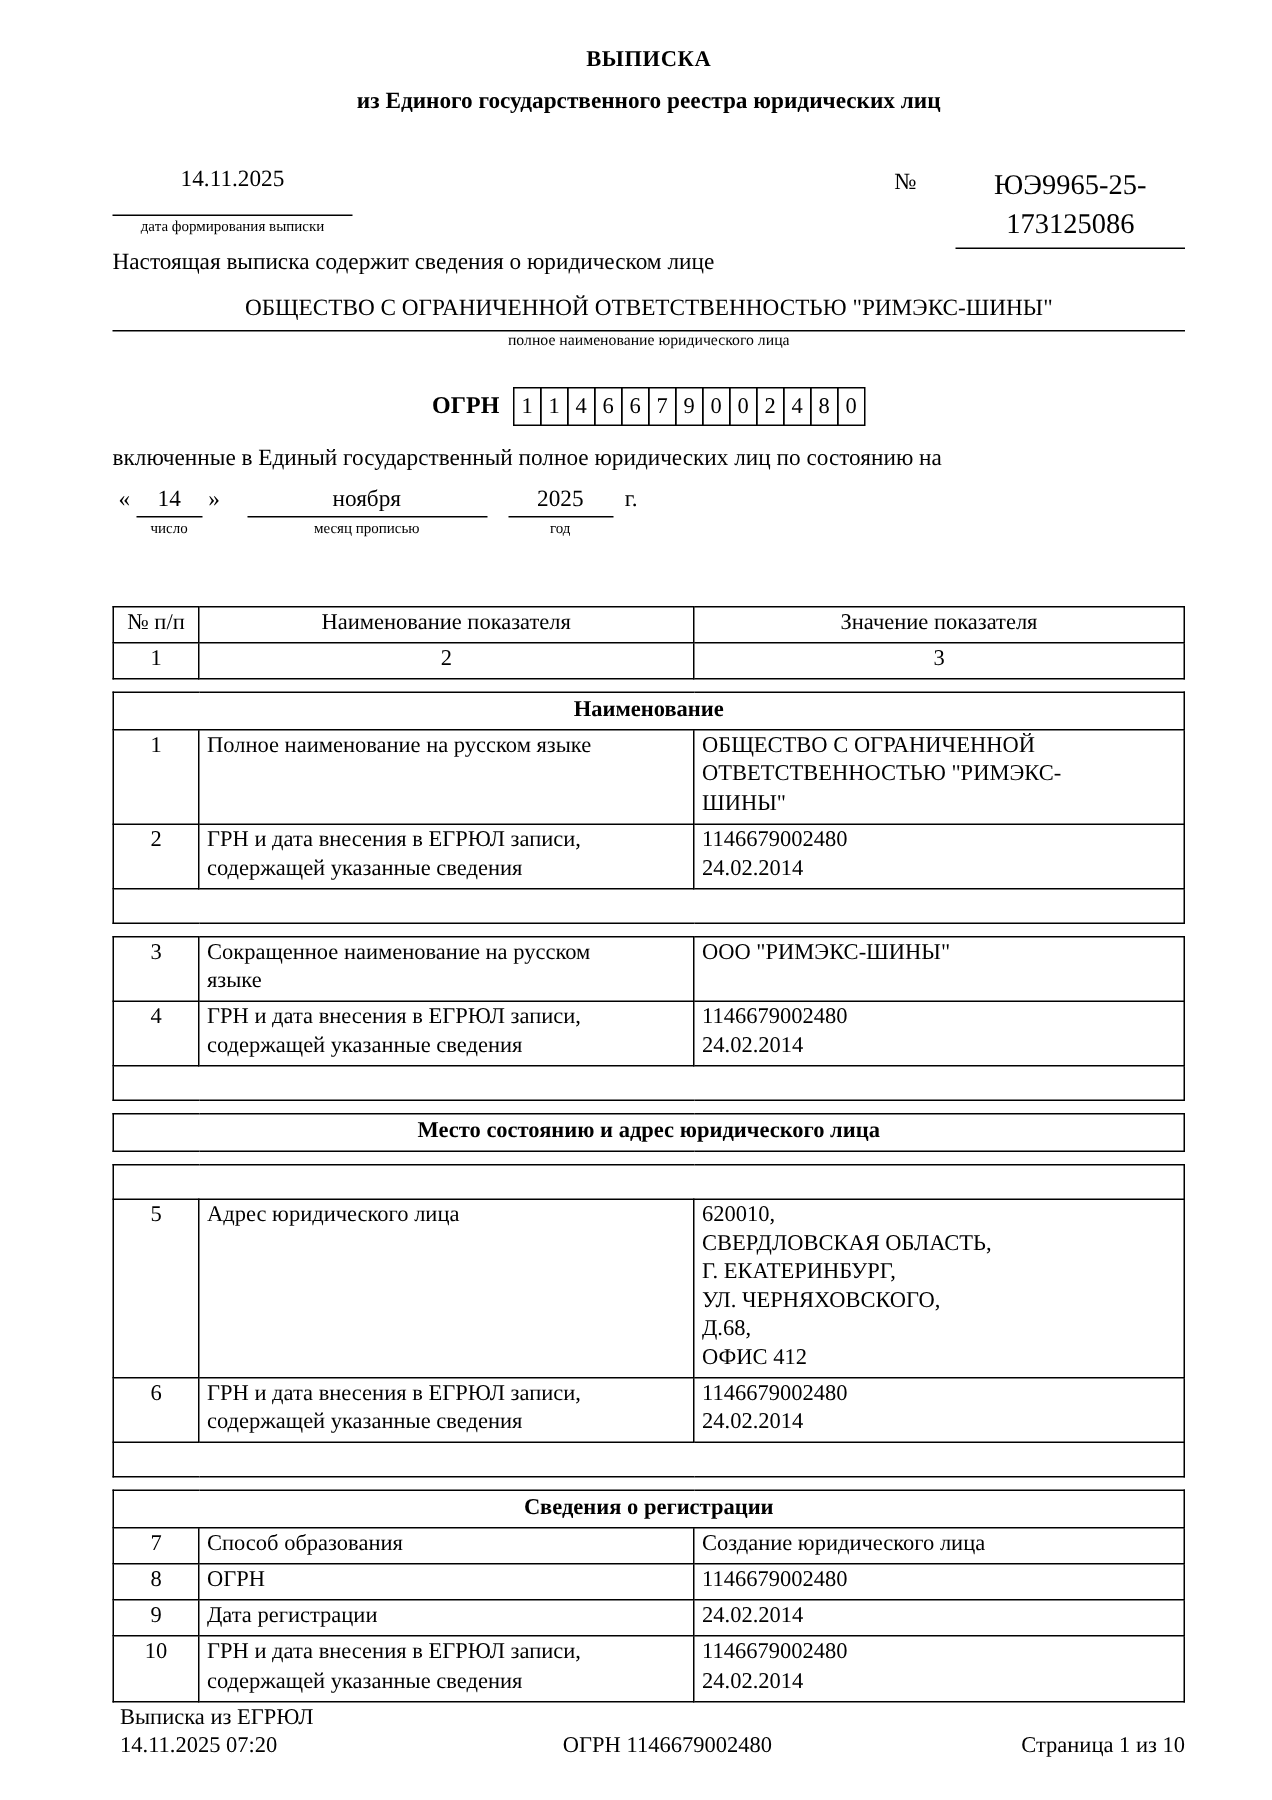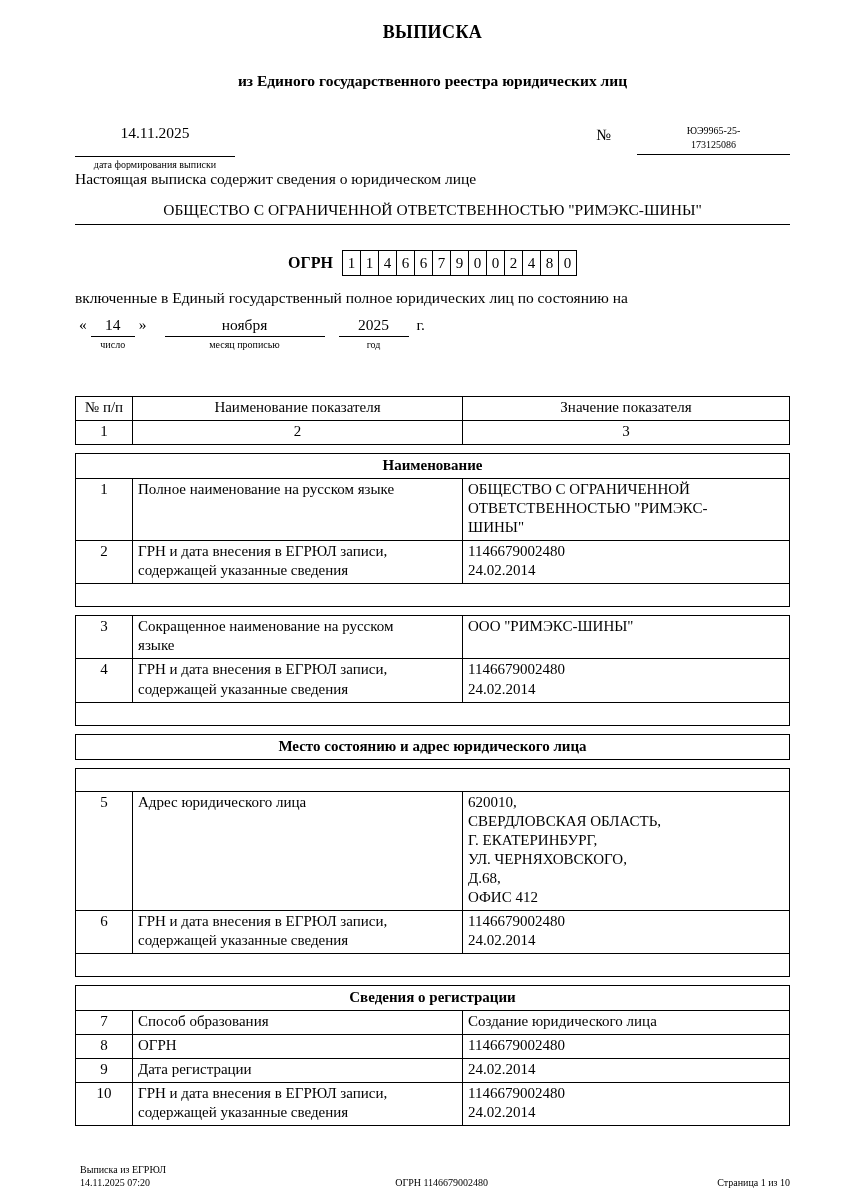--- a/index.html
+++ b/index.html
@@ -7,30 +7,30 @@
     position:relative;
     width:848px; height:1200px;
     background:#ffffff; color:#000000;
     font-family:"Liberation Serif", serif;
     font-size:15px;
     box-sizing:border-box;
     overflow:hidden;
   }
   .content { padding:0 58px 0 75px; }
 
-  .doc-title { text-align:center; font-weight:bold; font-size:18px; padding-top:22px; letter-spacing:.4px; }
-  .doc-subtitle { text-align:center; font-weight:bold; font-size:15.5px; margin-top:29px; }
+  .doc-title { text-align:center; font-weight:bold; font-size:15px; padding-top:32px; letter-spacing:.4px; }
+  .doc-subtitle { text-align:center; font-weight:bold; font-size:15.5px; margin-top:10px; }
 
   .hdr-row { display:flex; justify-content:space-between; align-items:flex-start; margin-top:34px; }
   .date-block { width:160px; text-align:center; }
   .date-value { display:block; font-size:15.5px; padding-bottom:14px; border-bottom:1px solid #000; }
   .caption { display:block; font-size:10px; margin-top:2px; }
   .num-block { display:flex; gap:26px; align-items:flex-start; }
   .num-sign { font-size:15.5px; padding-top:2px; }
-  .num-value { display:block; text-align:center; white-space:pre-line; font-size:10px;
+  .num-value { display:block; text-align:center; white-space:pre-line; font-size:19px;
                line-height:1.35; min-width:145px; padding:0 4px 3px; border-bottom:1px solid #000; }
 
   .lead { font-size:15.5px; }
 
   .company-wrap { margin-top:13px; }
   .company-name { text-align:center; font-size:15.5px; border-bottom:1px solid #000; padding-bottom:5px; }
   .company-caption { text-align:center; font-size:10.5px; margin-top:1px; }
 
   .ogrn-row { display:flex; justify-content:center; align-items:center; gap:10px; margin-top:25px; }
   .ogrn-label { font-weight:bold; font-size:16px; }
@@ -58,23 +58,23 @@
   .seg td {
     border:1px solid #000; padding:1px 5px 3px;
     vertical-align:top; font-size:15px; line-height:1.27;
     white-space:pre-line; overflow:hidden;
   }
   .c-num { text-align:center; }
   .thdr td { text-align:center; }
   td.sec { text-align:center; font-weight:bold; padding-top:2px; }
   td.sp { height:18px; }
 
-  .footer { position:absolute; left:80px; right:58px; top:1164px;
+  .footer { position:absolute; left:80px; right:58px; top:1136px;
             display:flex; justify-content:space-between; align-items:flex-end;
-            font-size:10px; line-height:1.25; }
+            font-size:15px; line-height:1.25; }
   .footer .f-center { text-align:center; }
   .footer .f-right { text-align:right; }
 </style>
 </head>
 <body>
 
 <div class="page">
   <div class="content">
 
     <div class="doc-title">ВЫПИСКА</div>
@@ -89,20 +89,21 @@
         <span class="num-sign">№</span>
         <span class="num-value">ЮЭ9965-25-
 173125086</span>
       </div>
     </div>
 
     <div class="lead">Настоящая выписка содержит сведения о юридическом лице</div>
 
     <div class="company-wrap">
       <div class="company-name">ОБЩЕСТВО С ОГРАНИЧЕННОЙ ОТВЕТСТВЕННОСТЬЮ "РИМЭКС-ШИНЫ"</div>
+      <div class="company-caption">полное наименование юридического лица</div>
     </div>
 
     <div class="ogrn-row">
       <span class="ogrn-label">ОГРН</span>
       <span class="ogrn-boxes">
         <span class="ogrn-box">1</span>
         <span class="ogrn-box">1</span>
         <span class="ogrn-box">4</span>
         <span class="ogrn-box">6</span>
         <span class="ogrn-box">6</span>

